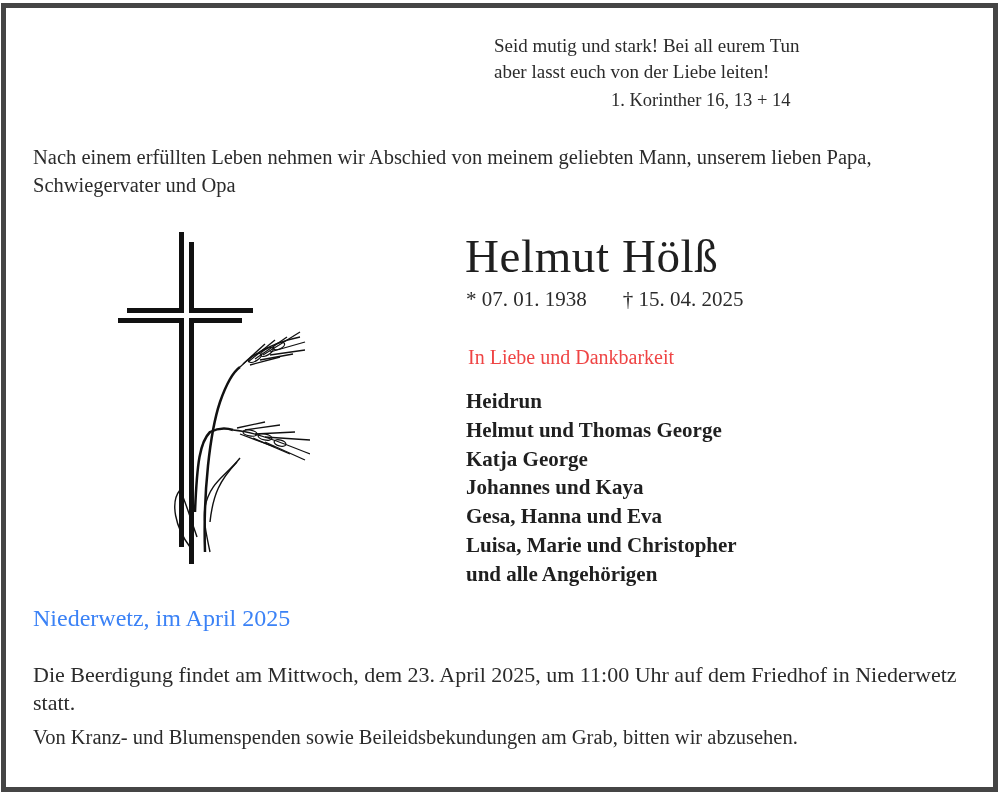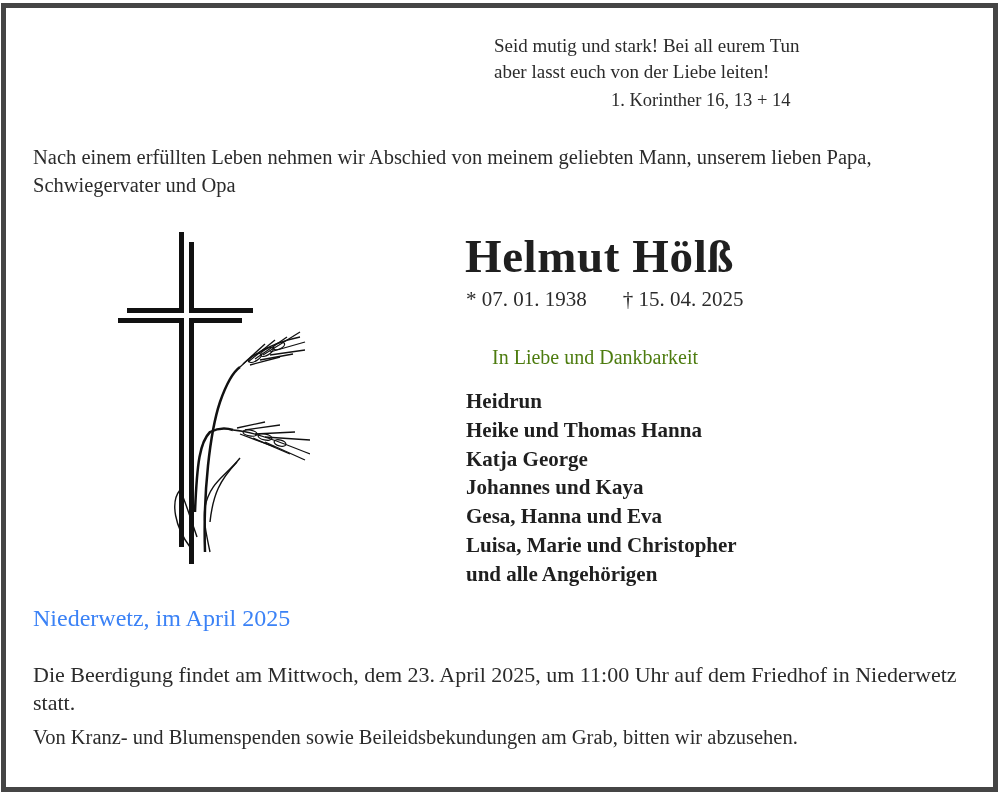--- a/index.html
+++ b/index.html
@@ -4,24 +4,24 @@
 <style>
   html, body { margin:0; padding:0; background:#ffffff; }
   body { width:1000px; height:794px; position:relative; overflow:hidden;
          font-family:"Liberation Serif", "DejaVu Serif", serif; color:#2a2a2a; }
   .frame { position:absolute; left:1px; top:3px; width:987px; height:779px;
            border:5px solid #454545; background:#fff; }
   .abs { position:absolute; white-space:nowrap; }
   .quote { left:467px; top:33px; font-size:19px; line-height:26px; color:#2b2b2b;margin-left:27px; }
   .quote-ref { left:611px; top:90px; font-size:18.5px; color:#2b2b2b; }
   .intro { left:33px; top:143px; font-size:20.5px; line-height:28px; color:#2b2b2b; white-space:normal; width:930px; }
-  .name { left:465px; top:228px; font-size:47px; font-weight:bold; color:#1f1f1f; letter-spacing:0.6px; line-height:56px; }
+  .name { left:465px; top:228px; font-size:47px; font-weight:normal; color:#1f1f1f; letter-spacing:0.6px; line-height:56px; }
   .dates { left:466px; top:287px; font-size:21px; color:#2b2b2b; }
   .dates .death { margin-left:36px; }
-  .dedication { left:492px; top:346px; font-size:20px; color:#4d7c0f; }
+  .dedication { left:468px; top:346px; font-size:20px; color:#ef4444; }
   .family { left:466px; top:387px; font-size:21px; font-weight:bold; line-height:28.8px; color:#1f1f1f; }
   .family div { white-space:nowrap; }
   .place { left:33px; top:605px; font-size:24px; color:#3b82f6; }
   .funeral { left:33px; top:661px; font-size:22px; line-height:28px; color:#2b2b2b; white-space:normal; width:925px; }
   .flowers { left:33px; top:726px; font-size:20.5px; color:#2b2b2b; }
   .cross { position:absolute; left:115px; top:232px; width:195px; height:332px; }
 </style>
 </head>
 <body>
 
@@ -88,21 +88,21 @@
 
 <div class="abs name">Helmut Hölß</div>
 <div class="abs dates">
   <span>* 07. 01. 1938</span><span class="death">† 15. 04. 2025</span>
 </div>
 
 <div class="abs dedication">In Liebe und Dankbarkeit</div>
 
 <div class="abs family">
   <div>Heidrun</div>
-  <div>Heike und Thomas Hanna</div>
+  <div>Helmut und Thomas George</div>
   <div>Katja George</div>
   <div>Johannes und Kaya</div>
   <div>Gesa, Hanna und Eva</div>
   <div>Luisa, Marie und Christopher</div>
   <div>und alle Angehörigen</div>
 </div>
 
 <div class="abs place">Niederwetz, im April 2025</div>
 <div class="abs funeral">Die Beerdigung findet am Mittwoch, dem 23. April 2025, um 11:00 Uhr auf dem Friedhof in Niederwetz statt.</div>
 <div class="abs flowers">Von Kranz- und Blumenspenden sowie Beileidsbekundungen am Grab, bitten wir abzusehen.</div>

